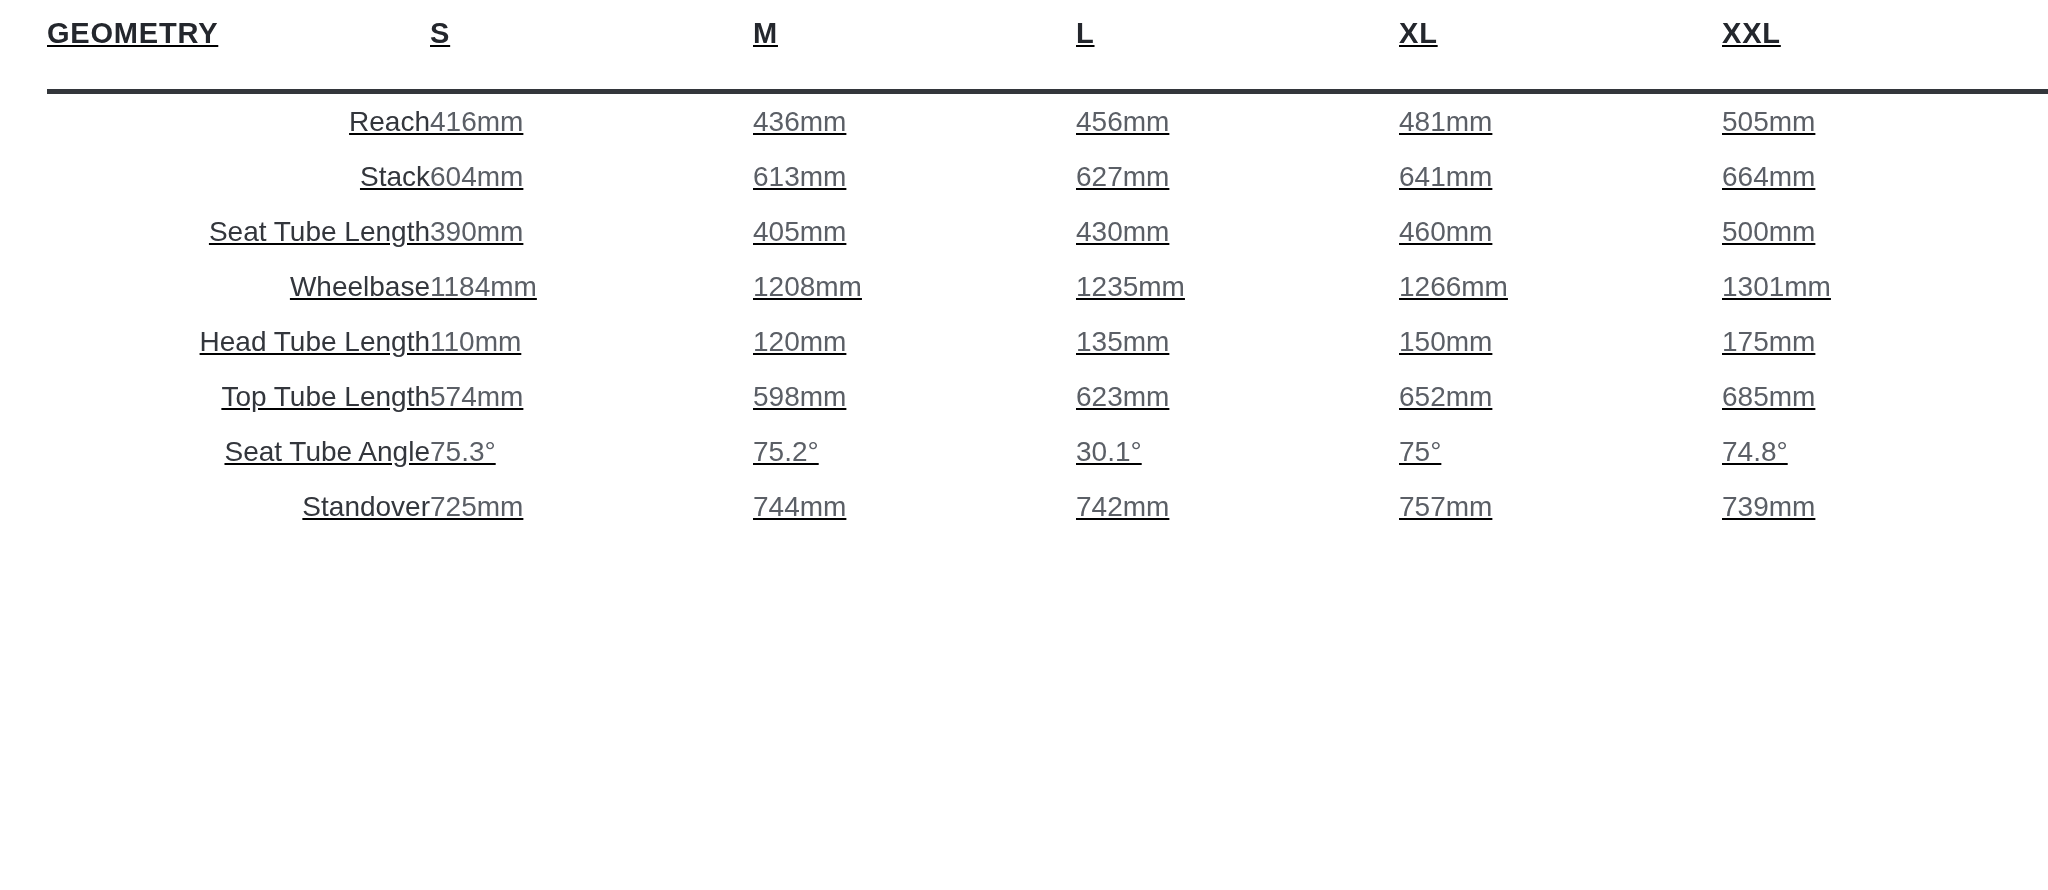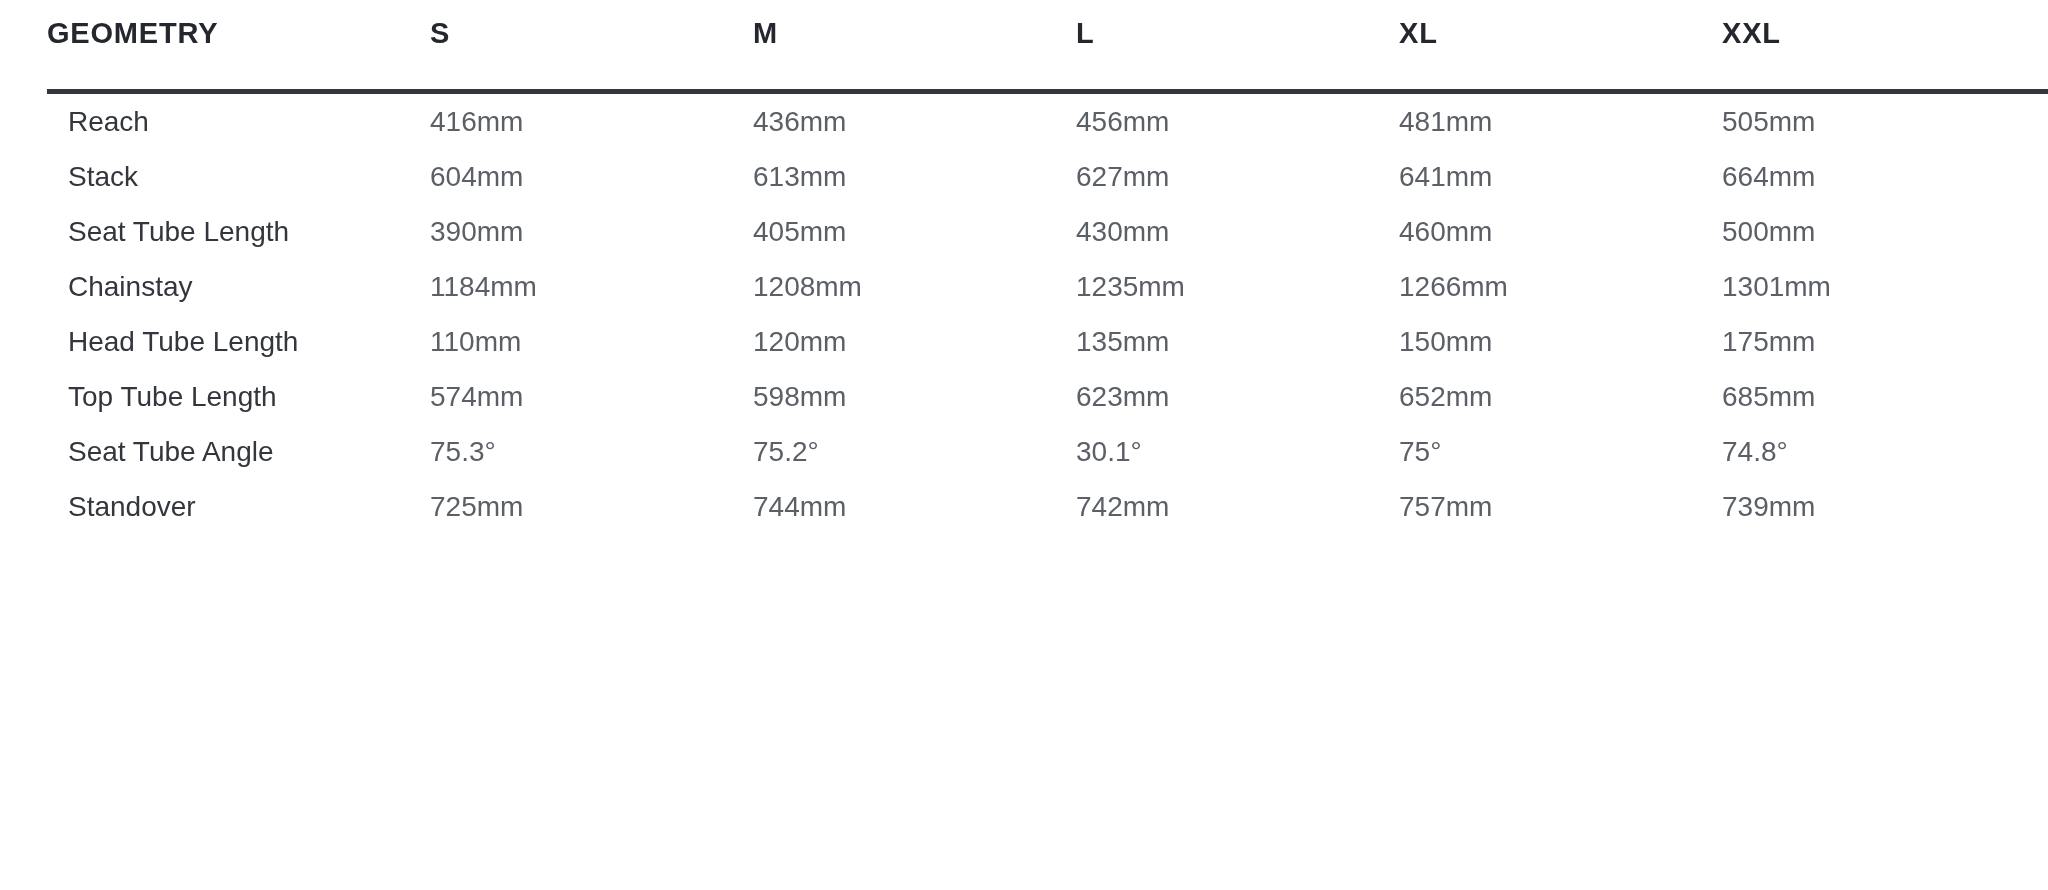--- a/index.html
+++ b/index.html
@@ -11,20 +11,21 @@
     width: 2048px;
     height: 890px;
     overflow: hidden;
     font-family: "Liberation Sans", sans-serif;
   }
   .geo-table {
     border-collapse: collapse;
     table-layout: fixed;
     margin-left: 47px;
     width: 2001px;
+    text-decoration: underline;
   }
   col.c-label { width: 383px; }
   col.c-size  { width: 323px; }
   col.c-last  { width: 326px; }
   thead th {
     text-align: left;
     font-size: 29px;
     line-height: 29px;
     font-weight: 700;
     letter-spacing: 0.8px;
@@ -37,20 +38,21 @@
     height: 55px;
     padding: 0;
     vertical-align: middle;
     font-size: 28px;
     line-height: 28px;
     white-space: nowrap;
   }
   tbody td.label {
     color: #33363c;
     padding-left: 21px;
+    text-align: right;
   }
   tbody td.value {
     color: #5b5f66;
   }
 </style>
 </head>
 <body>
 
 <table class="geo-table">
   <colgroup>
@@ -90,21 +92,21 @@
       </tr>
       <tr>
         <td class="label">Seat Tube Length</td>
         <td class="value">390mm</td>
         <td class="value">405mm</td>
         <td class="value">430mm</td>
         <td class="value">460mm</td>
         <td class="value">500mm</td>
       </tr>
       <tr>
-        <td class="label">Chainstay</td>
+        <td class="label">Wheelbase</td>
         <td class="value">1184mm</td>
         <td class="value">1208mm</td>
         <td class="value">1235mm</td>
         <td class="value">1266mm</td>
         <td class="value">1301mm</td>
       </tr>
       <tr>
         <td class="label">Head Tube Length</td>
         <td class="value">110mm</td>
         <td class="value">120mm</td>

